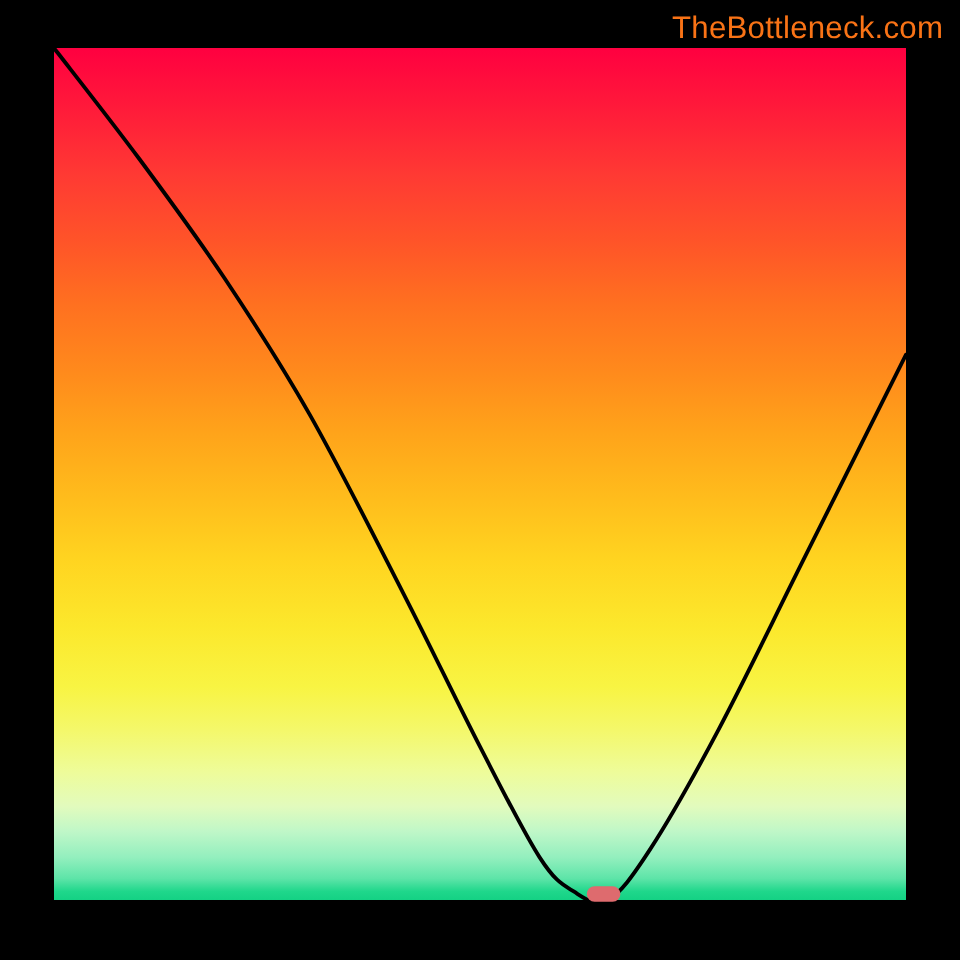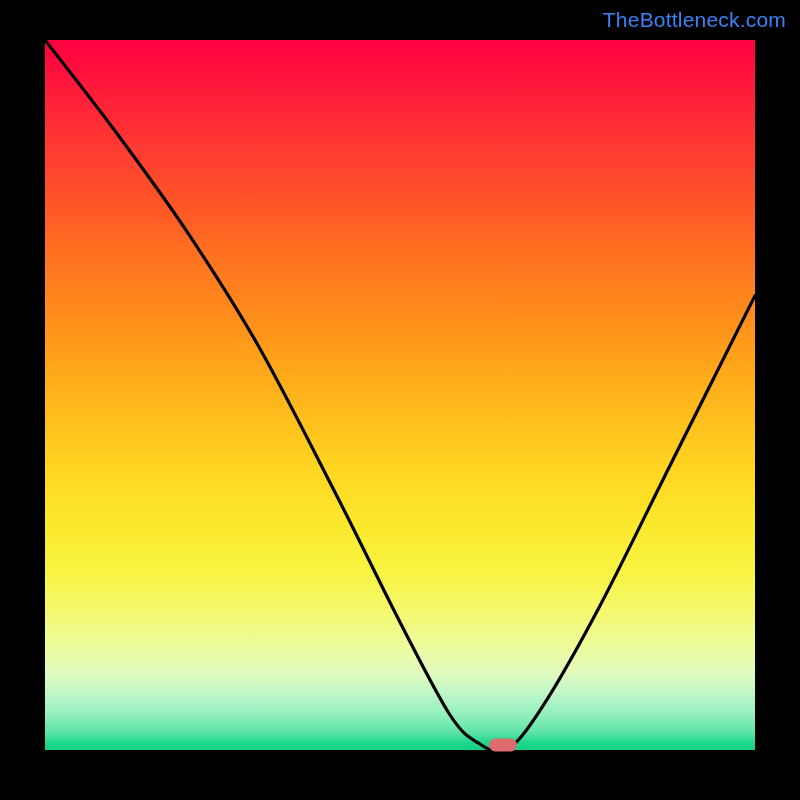--- a/index.html
+++ b/index.html
@@ -58,22 +58,22 @@
     width: 28px;
     height: 13px;
     border-radius: 7px;
     background: #de6b6e;
     transform: translate(-50%, -50%);
   }
   .watermark {
     position: absolute;
     top: 8px;
     right: 14px;
-    color: #3b82f6;
-    font-size: 21px;
+    color: #f97316;
+    font-size: 26px;
     font-weight: 500;
     letter-spacing: 0.2px;
   }
 </style>
 </head>
 <body>
 
 <div class="frame">
 
   <div class="plot">

